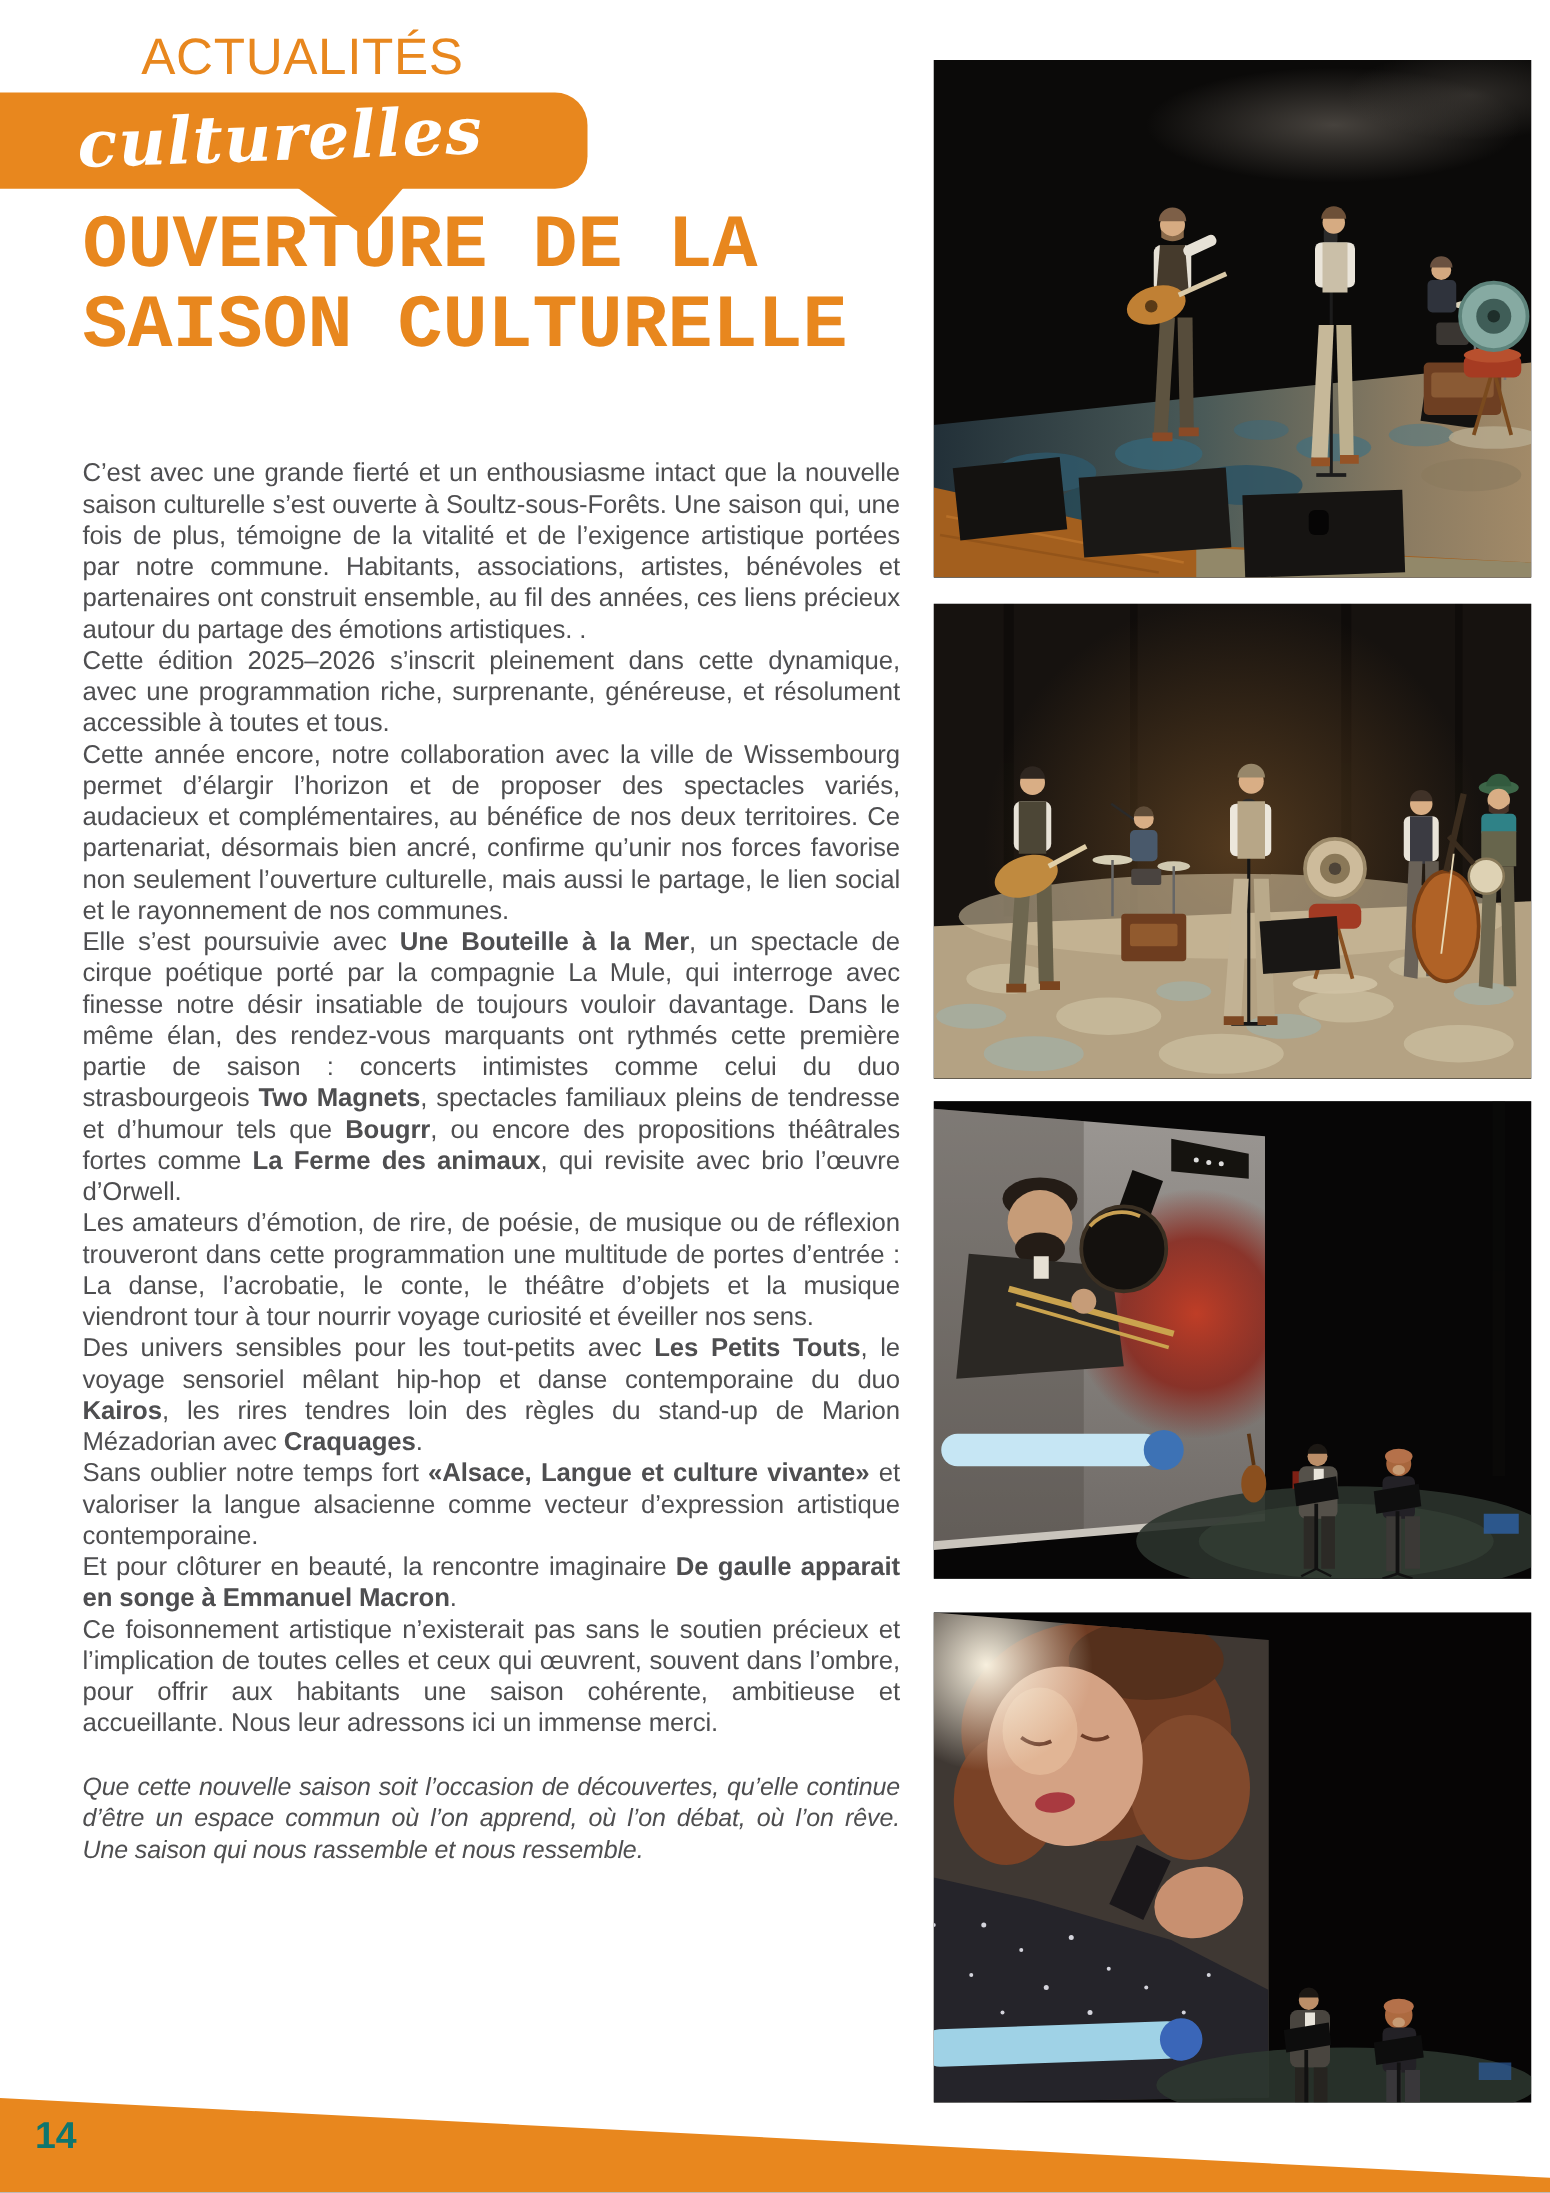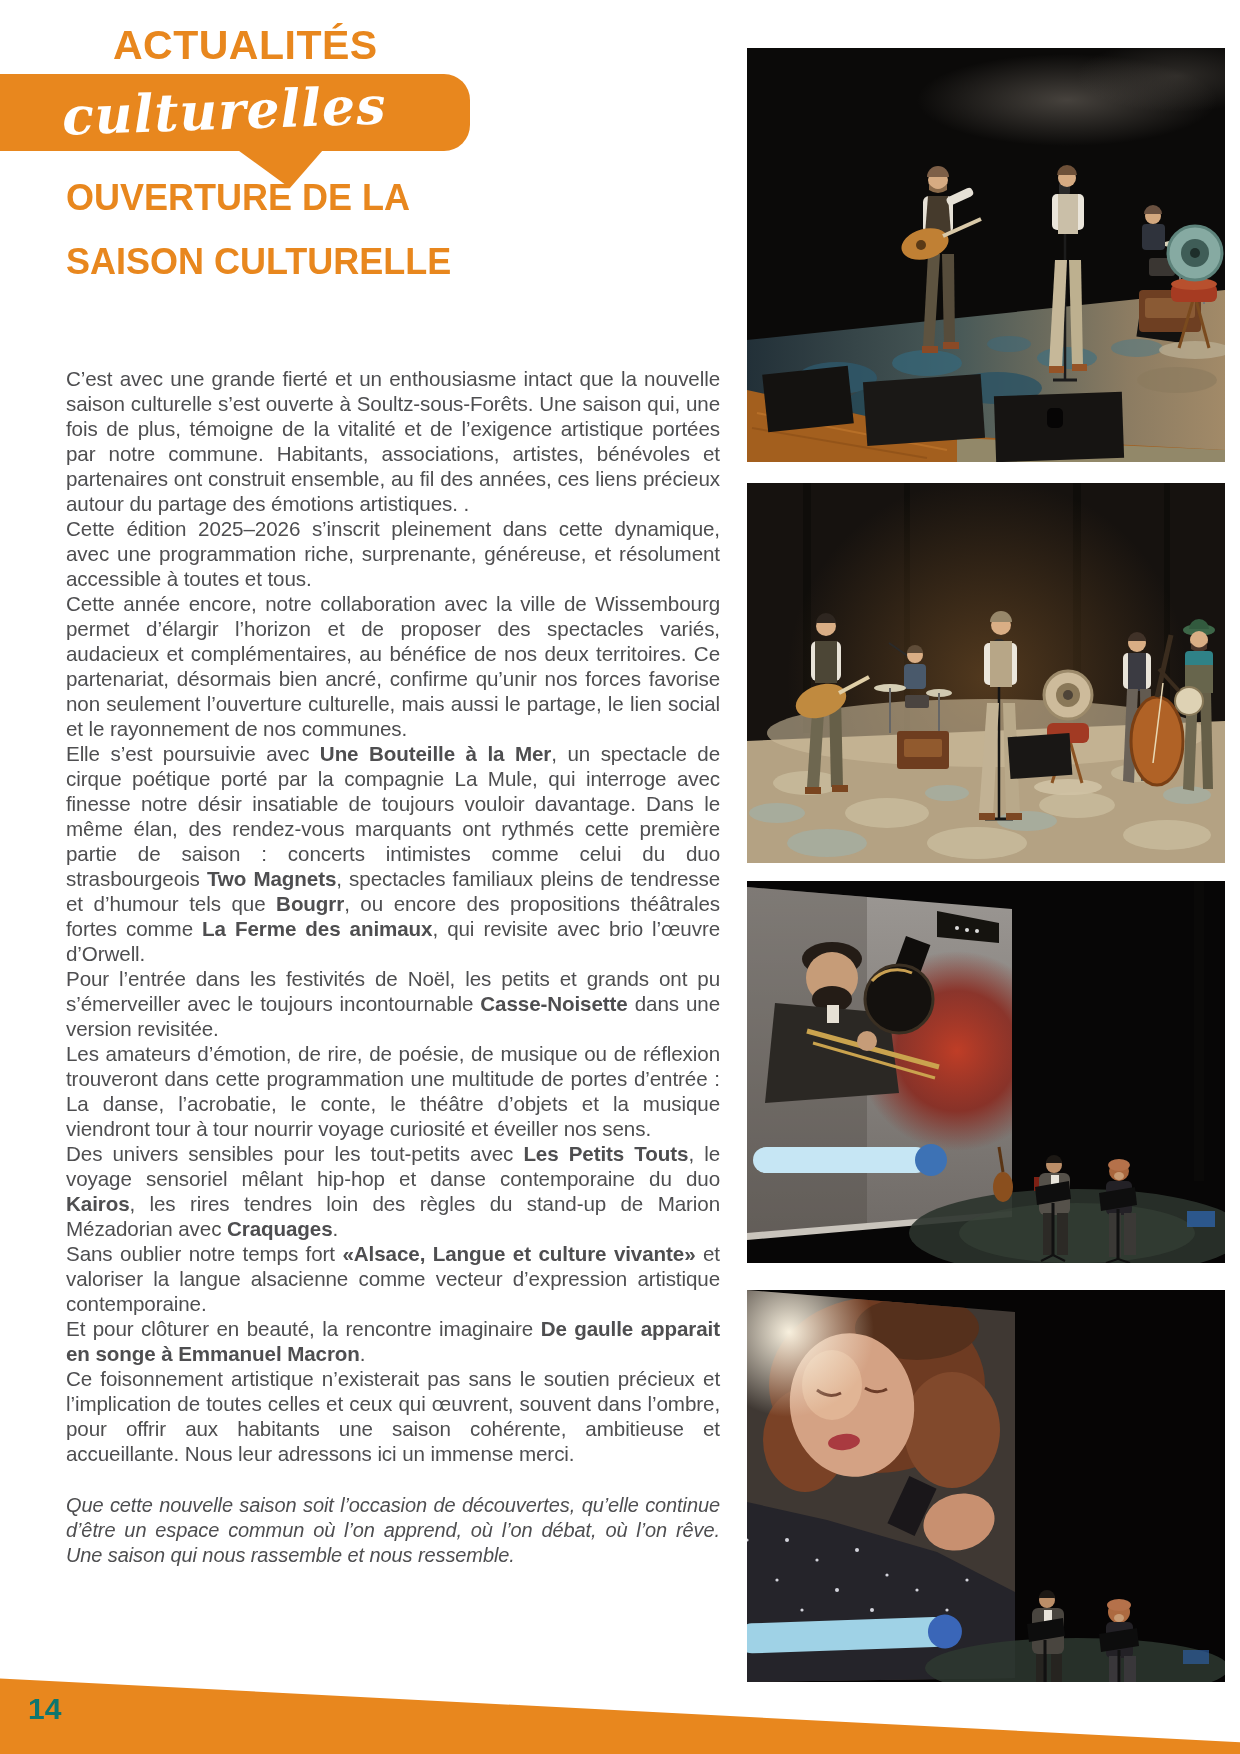--- a/index.html
+++ b/index.html
@@ -4,40 +4,40 @@
 <style>
   html,body{margin:0;padding:0;background:#888;}
   .page{
     position:relative;width:1240px;height:1754px;margin:0 auto;
     background:#ffffff;overflow:hidden;
     font-family:"Liberation Sans", sans-serif;
     --accent:#e8871e;--body:#4e4e50;
   }
   .kicker{
     position:absolute;left:113px;top:22px;
-    font-size:41px;font-weight:bold;color:var(--accent);letter-spacing:.5px;
+    font-size:41px;font-weight:normal;color:var(--accent);letter-spacing:.5px;
   }
   .banner{
     position:absolute;left:0;top:74px;width:470px;height:77px;
     background:var(--accent);border-radius:0 26px 26px 0;
   }
   .banner-text{
     position:absolute;left:62px;top:0px;
     font-family:"DejaVu Serif", serif;font-style:italic;font-weight:bold;
     color:#ffffff;font-size:52px;line-height:74px;transform:rotate(-2deg);
     letter-spacing:1px;
   }
   .banner-tail{
     position:absolute;left:236px;top:150px;width:87px;height:38px;
     background:var(--accent);
     clip-path:polygon(2% 0,100% 0,62% 100%);
   }
   .title{
     position:absolute;left:66px;top:166px;margin:0;
-    font-size:36px;line-height:64px;font-weight:bold;color:var(--accent);
+    font-size:60px;line-height:64px;font-weight:bold;color:var(--accent);font-family:Liberation Mono, monospace;
   }
   .body{
     position:absolute;left:66px;top:366px;width:654px;
     color:var(--body);font-size:20.6px;line-height:25px;
     text-align:justify;letter-spacing:-.1px;
   }
   .body p{margin:0;}
   .body p.space-before{margin-top:25px;}
   .body p.italic{font-style:italic;margin-top:27px;font-size:20px;line-height:25px;}
   .body .b{font-weight:bold;}
@@ -69,21 +69,20 @@
   </div>
   <div class="banner-tail"></div>
 
   <h1 class="title"><span>OUVERTURE DE LA</span><br><span>SAISON CULTURELLE</span><br></h1>
 
   <div class="body">
       <p><span>C’est avec une grande fierté et un enthousiasme intact que la nouvelle saison culturelle s’est ouverte à Soultz-sous-Forêts. Une saison qui, une fois de plus, témoigne de la vitalité et de l’exigence artistique portées par notre commune. Habitants, associations, artistes, bénévoles et partenaires ont construit ensemble, au fil des années, ces liens précieux autour du partage des émotions artistiques. .</span></p>
       <p><span>Cette édition 2025–2026 s’inscrit pleinement dans cette dynamique, avec une programmation riche, surprenante, généreuse, et résolument accessible à toutes et tous.</span></p>
       <p><span>Cette année encore, notre collaboration avec la ville de Wissembourg permet d’élargir l’horizon et de proposer des spectacles variés, audacieux et complémentaires, au bénéfice de nos deux territoires. Ce partenariat, désormais bien ancré, confirme qu’unir nos forces favorise non seulement l’ouverture culturelle, mais aussi le partage, le lien social et le rayonnement de nos communes.</span></p>
       <p><span>Elle s’est poursuivie avec </span><span class="b">Une Bouteille à la Mer</span><span>, un spectacle de cirque poétique porté par la compagnie La Mule, qui interroge avec finesse notre désir insatiable de toujours vouloir davantage. Dans le même élan, des rendez-vous marquants ont rythmés cette première partie de saison : concerts intimistes comme celui du duo strasbourgeois </span><span class="b">Two Magnets</span><span>, spectacles familiaux pleins de tendresse et d’humour tels que </span><span class="b">Bougrr</span><span>, ou encore des propositions théâtrales fortes comme </span><span class="b">La Ferme des animaux</span><span>, qui revisite avec brio l’œuvre d’Orwell.</span></p>
-      <p><span>Pour l’entrée dans les festivités de Noël, les petits et grands ont pu s’émerveiller avec le toujours incontournable </span><span class="b">Casse-Noisette</span><span> dans une version revisitée.</span></p>
       <p><span>Les amateurs d’émotion, de rire, de poésie, de musique ou de réflexion trouveront dans cette programmation une multitude de portes d’entrée :  La danse, l’acrobatie, le conte, le théâtre d’objets et la musique viendront tour à tour nourrir voyage curiosité et éveiller nos sens.</span></p>
       <p><span>Des univers sensibles pour les tout-petits avec </span><span class="b">Les Petits Touts</span><span>, le voyage sensoriel mêlant hip-hop et danse contemporaine du duo </span><span class="b">Kairos</span><span>, les rires tendres loin des règles du stand-up de Marion Mézadorian avec </span><span class="b">Craquages</span><span>.</span></p>
       <p><span>Sans oublier notre temps fort </span><span class="b">«Alsace, Langue et culture vivante»</span><span> et valoriser la langue alsacienne comme vecteur d’expression artistique contemporaine.</span></p>
       <p><span>Et pour clôturer en beauté, la rencontre imaginaire </span><span class="b">De gaulle apparait en songe à Emmanuel Macron</span><span>.</span></p>
       <p><span>Ce foisonnement artistique n’existerait pas sans le soutien précieux et l’implication de toutes celles et ceux qui œuvrent, souvent dans l’ombre, pour offrir aux habitants une saison cohérente, ambitieuse et accueillante. Nous leur adressons ici un immense merci.</span></p>
       <p class="italic"><span>Que cette nouvelle saison soit l’occasion de découvertes, qu’elle continue d’être un espace commun où l’on apprend, où l’on débat, où l’on rêve. Une saison qui nous rassemble et nous ressemble.</span></p>
     </div>
 
   <figure class="photo" id="photo1" style="margin:0" aria-label="Trois musiciens sur scène : guitariste, chanteur au micro et batteur, gramophone à droite, ronds bleus au sol">
     <svg width="478" height="414" viewBox="0 0 478 414">

